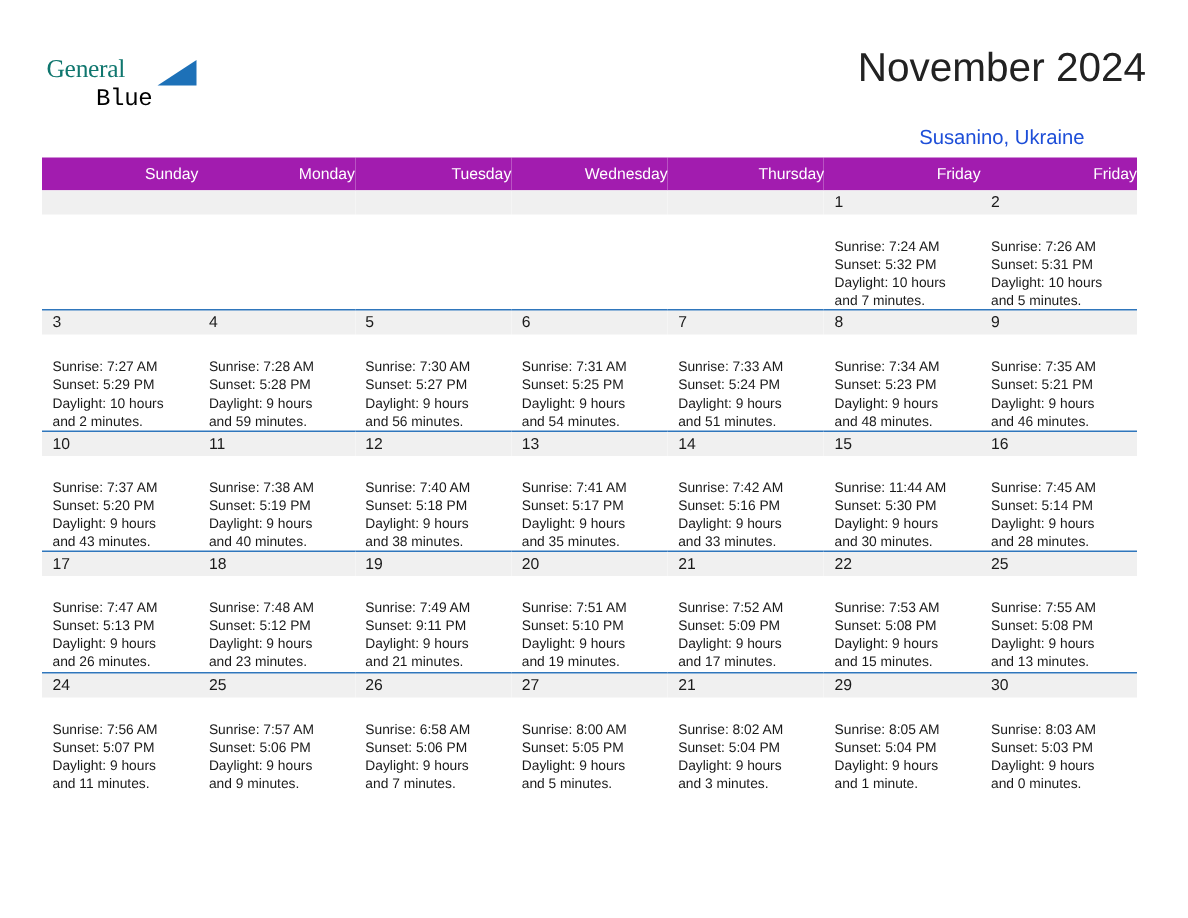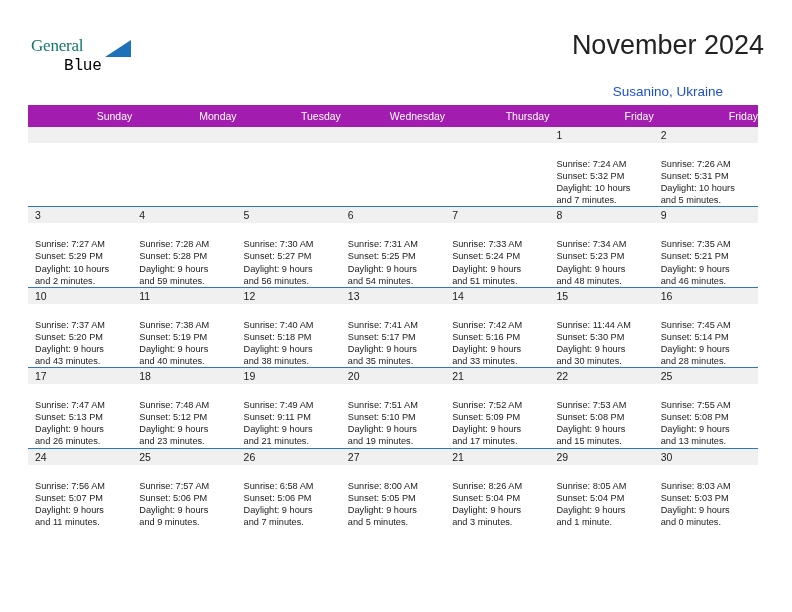--- a/index.html
+++ b/index.html
@@ -433,21 +433,21 @@
             <div class="cell-body">
               <div>Sunrise: 8:00 AM</div>
               <div>Sunset: 5:05 PM</div>
               <div>Daylight: 9 hours</div>
               <div>and 5 minutes.</div>
             </div>
           </td>
           <td>
             <div class="daynum-band">21</div>
             <div class="cell-body">
-              <div>Sunrise: 8:26 AM</div>
+              <div>Sunrise: 8:02 AM</div>
               <div>Sunset: 5:04 PM</div>
               <div>Daylight: 9 hours</div>
               <div>and 3 minutes.</div>
             </div>
           </td>
           <td>
             <div class="daynum-band">29</div>
             <div class="cell-body">
               <div>Sunrise: 8:05 AM</div>
               <div>Sunset: 5:04 PM</div>

